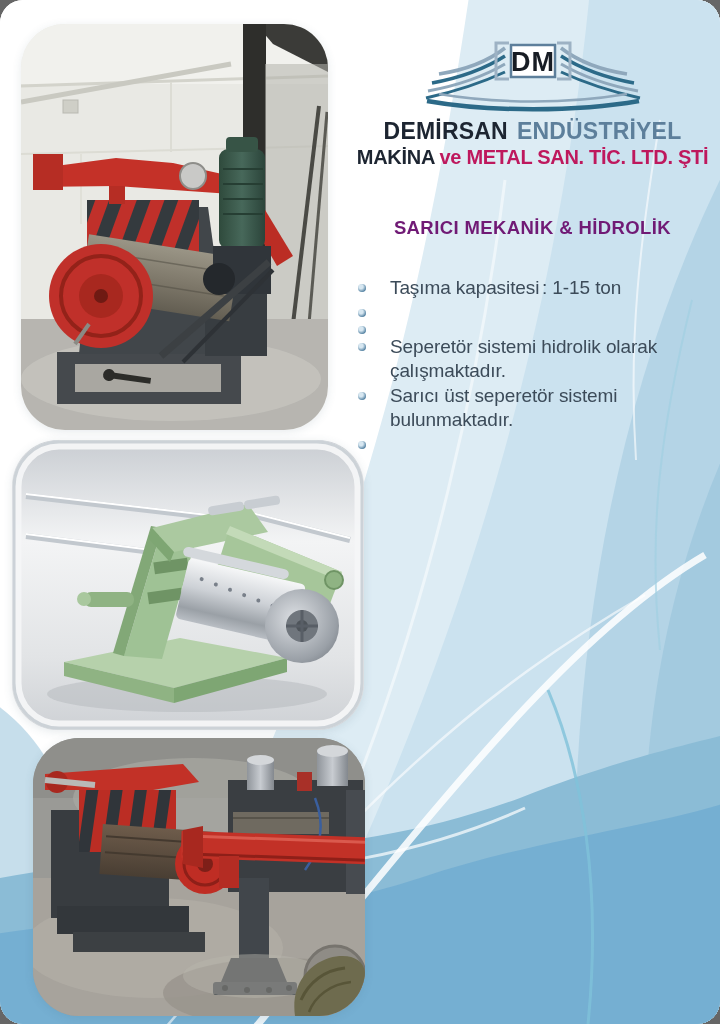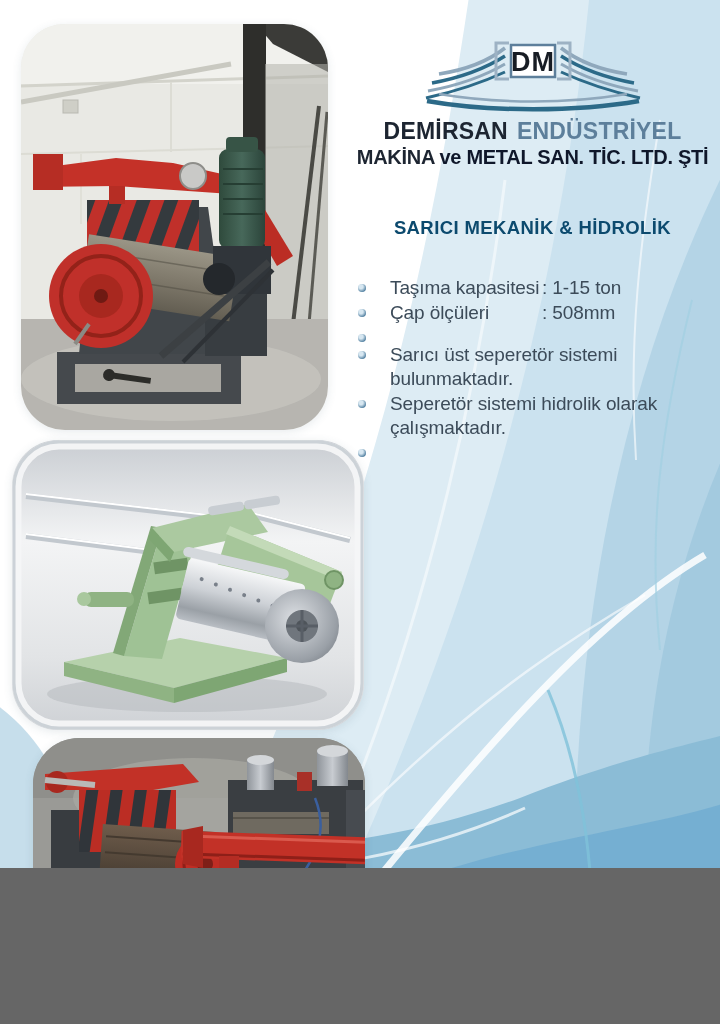--- a/index.html
+++ b/index.html
@@ -1,39 +1,39 @@
 <!DOCTYPE html>
 <html><head>
 <meta charset="utf-8">
 <style>
   html,body{margin:0;padding:0;background:#666;}
-  .page{position:relative;width:720px;height:868px;overflow:hidden;background:#ffffff;
-        font-family:"Liberation Sans",sans-serif;margin:0 auto;}
+  .page{position:relative;width:720px;height:1024px;overflow:hidden;background:#ffffff;
+        font-family:"Liberation Sans",sans-serif;margin:0 auto;border-radius:23px;}
   .bg-waves{position:absolute;left:0;top:0;width:720px;height:1024px;z-index:0;}
 
   .photo{position:absolute;overflow:hidden;z-index:2;box-shadow:0 2px 10px rgba(60,90,110,.12);}
   .photo svg{display:block;width:100%;height:100%;}
   .photo-1{left:21px;top:24px;width:307px;height:406px;border-radius:44px;}
   .photo-2{left:12px;top:440px;width:352px;height:290px;border-radius:46px;}
   .photo-3{left:33px;top:738px;width:332px;height:278px;border-radius:46px;}
 
   .right-col{position:absolute;left:345px;top:0;width:375px;z-index:3;}
 
   .logo-block{margin-top:40px;text-align:center;}
   .logo-mark{display:block;margin:0 auto;width:228px;height:76px;}
   .dm-text{font-weight:bold;fill:#171c24;font-size:27px;letter-spacing:1px;}
   .company-line1{margin-top:2px;font-size:23px;font-weight:bold;letter-spacing:.2px;
                  color:#1d2531;white-space:nowrap;}
   .company-line1 .lt{color:#5d7f9b;margin-left:9px;}
   .company-line2{margin-top:1px;font-size:20px;font-weight:bold;letter-spacing:-0.3px;
                  color:#1d2531;white-space:nowrap;}
-  .company-line2 .teal{color:#0f172a;}
+  .company-line2 .teal{color:#be185d;}
 
   .page-title{margin:48px 0 0 0;text-align:center;font-size:18.5px;font-weight:bold;
-              color:#0c4a6e;letter-spacing:.4px;white-space:nowrap;}
+              color:#701a75;letter-spacing:.4px;white-space:nowrap;}
 
   .bullets{list-style:none;margin:37px 0 0 0;padding:0 0 0 13px;}
   .bullet-item{display:flex;align-items:flex-start;margin:0 0 1px 0;}
   .bullet-dot{flex:0 0 auto;width:8px;height:8px;border-radius:50%;margin:8px 24px 0 0;
               background:radial-gradient(circle at 38% 35%, #d7e7f1 0 28%, #4e7d9e 75%);}
   .bullet-text{font-size:19px;font-weight:normal;color:#3c4b59;line-height:24px;
                letter-spacing:-0.1px;max-width:312px;}
   .spec-label{display:inline-block;min-width:152px;}
 </style>
 </head>
@@ -322,32 +322,31 @@
 
     <h1 class="page-title">SARICI MEKANİK &amp; HİDROLİK</h1>
 
     <ul class="bullets">
       <li class="bullet-item">
         <span class="bullet-dot"></span>
         <span class="bullet-text"><span class="spec-label">Taşıma kapasitesi</span><span class="spec-value">: 1-15 ton</span></span>
       </li>
       <li class="bullet-item">
         <span class="bullet-dot"></span>
-        <span class="bullet-text"><span class="spec-label">Çap ölçüleri</span><span class="spec-value">: 508mm</span></span>
-      </li>
-      <li class="bullet-item">
-        <span class="bullet-dot"></span>
+      </li>
+      <li class="bullet-item">
+        <span class="bullet-dot"></span>
+      </li>
+      <li class="bullet-item">
+        <span class="bullet-dot"></span>
+        <span class="bullet-text">Seperetör sistemi hidrolik olarak çalışmaktadır.</span>
       </li>
       <li class="bullet-item">
         <span class="bullet-dot"></span>
         <span class="bullet-text">Sarıcı üst seperetör sistemi bulunmaktadır.</span>
-      </li>
-      <li class="bullet-item">
-        <span class="bullet-dot"></span>
-        <span class="bullet-text">Seperetör sistemi hidrolik olarak çalışmaktadır.</span>
       </li>
       <li class="bullet-item">
         <span class="bullet-dot"></span>
       </li>
     </ul>
   </div>
 
 </div>
 
 </body></html>

